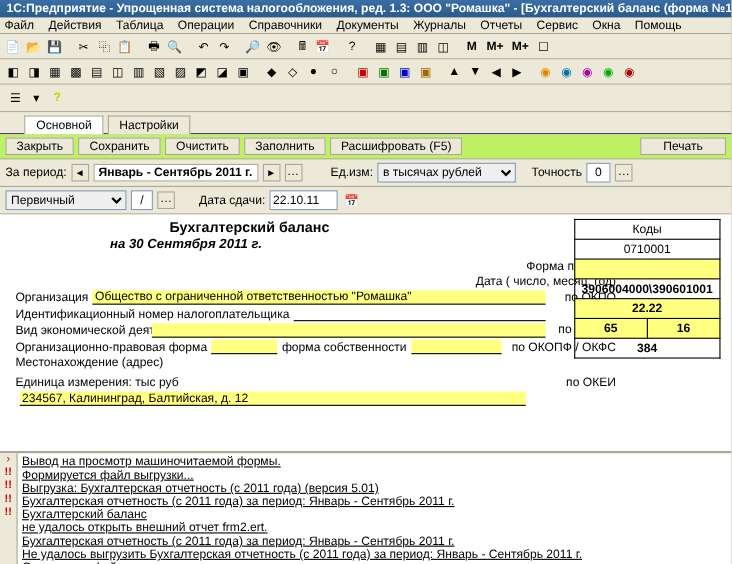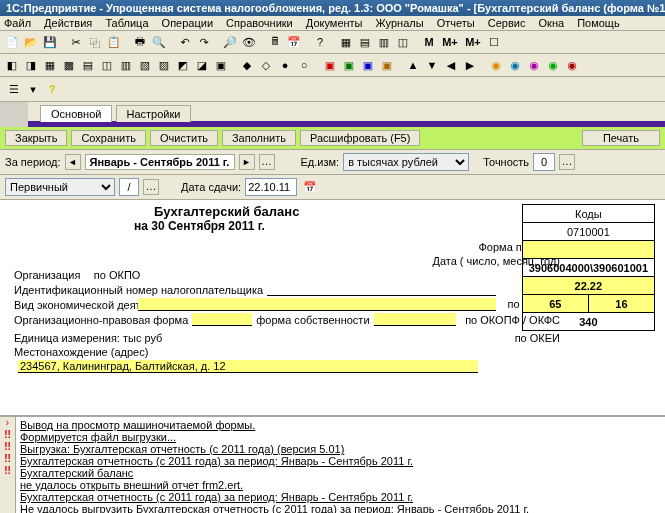--- a/index.html
+++ b/index.html
@@ -31,23 +31,22 @@
   }
   .tb-btn {
     width: 18px; height: 18px;
     border: 1px solid transparent;
     display: inline-flex; align-items: center; justify-content: center;
     font-size: 11px;
   }
   .tb-sep { width: 6px; }
   .tabs {
     background: #ece9d8;
-    border-bottom: 6px solid #4c1d95;
-    padding: 2px 4px 0 12px;
-    margin-left: 28px;
+    border-bottom: 1px solid #4c1d95;
+    padding: 2px 4px 0 22px;
   }
   .tab {
     display: inline-block;
     padding: 2px 10px;
     border: 1px solid #aca899;
     border-bottom: none;
     background: #ece9d8;
     position: relative; top: 1px;
     cursor: default;
   }
@@ -91,21 +90,21 @@
     border: 1px solid #7f9db9; height: 18px;
   }
   .doc-area {
     background: #fff;
     padding: 4px 10px 4px 14px;
     height: 215px;
     overflow: hidden;
     position: relative;
   }
   .doc-title { font-weight: bold; font-size: 13px; text-align: left; margin-left: 140px; }
-  .doc-subtitle { font-weight: bold; font-size: 12px; text-align: left; margin-left: 120px; }
+  .doc-subtitle { font-weight: bold; font-size: 12px; text-align: left; margin-left: 86px; font-style: italic; }
   .codes-table {
     position: absolute; right: 10px; top: 4px;
     border-collapse: collapse;
   }
   .codes-table td {
     border: 1px solid #000; padding: 2px 6px;
     text-align: center; font-size: 11px; height: 18px;
   }
   .codes-header { font-weight: normal; }
   .yellow { background: #ffff80; }
@@ -274,21 +273,21 @@
 </div>
 
 <div class="rowbar">
   <select class="field-sel" style="width:110px">
     <option>Первичный</option>
   </select>
   <input type="text" class="field-sel" style="width: 20px; text-align: center;" value="/">
   <span class="dots-btn">…</span>
   <span style="width:14px"></span>
   <span>Дата сдачи:</span>
-  <input type="text" class="field-sel" style="width: 52px;" value="22.10.11">
+  <input type="text" class="field-sel" style="width: 62px;" value="22.10.11">
   <span class="tb-btn">📅</span>
 </div>
 
 <div class="doc-area">
   <div class="doc-title">Бухгалтерский баланс</div>
   <div class="doc-subtitle">на 30 Сентября 2011 г.</div>
 
   <table class="codes-table">
     <tbody>
         <tr>
@@ -304,35 +303,36 @@
           <td colspan="3" style="font-weight:bold">3906004000\390601001</td>
         </tr>
     <tr>
           <td colspan="3" class="yellow" style="font-weight:bold">22.22</td>
         </tr>
     <tr>
       <td colspan="2" class="yellow" style="font-weight:bold">65</td>
       <td class="yellow" style="font-weight:bold">16</td>
     </tr>
     <tr>
-          <td colspan="3" style="font-weight:bold">340</td>
+          <td colspan="3" style="font-weight:bold">384</td>
         </tr>
   </tbody>
     </table>
 
   <div style="height:6px"></div>
   <div class="form-okud-row">
       <span>Форма по ОКУД</span>
     </div>
   <div class="date-row">
       <span>Дата ( число, месяц, год)</span>
     </div>
 
   <div class="doc-row">
     <span class="doc-label">Организация</span>
+    <span class="underline yellow">Общество с ограниченной ответственностью "Ромашка"</span>
     <span class="right-label">по ОКПО</span>
   </div>
 
   <div class="doc-row">
     <span class="doc-label">Идентификационный номер налогоплательщика</span>
     <span class="underline">&nbsp;</span>
     <span class="right-label">ИНН</span>
   </div>
 
   <div class="doc-row">
@@ -342,28 +342,28 @@
   </div>
 
   <div class="doc-row">
     <span class="doc-label">Организационно-правовая форма</span>
     <span class="underline yellow" style="max-width:60px">&nbsp;</span>
     <span class="doc-label">форма собственности</span>
     <span class="underline yellow">&nbsp;</span>
     <span class="right-label" style="min-width:100px">по ОКОПФ / ОКФС</span>
   </div>
 
+  <div class="doc-row">
+    <span class="doc-label">Местонахождение (адрес)</span>
+  </div>
+
   <div class="doc-row" style="margin-top:6px">
     <span class="doc-label">Единица измерения: тыс руб</span>
     <span style="flex:1"></span>
     <span class="right-label">по ОКЕИ</span>
-  </div>
-
-  <div class="doc-row">
-    <span class="doc-label">Местонахождение (адрес)</span>
   </div>
   <div class="doc-row">
     <span class="underline yellow" style="max-width:460px">234567, Калининград, Балтийская, д. 12</span>
   </div>
 </div>
 
 <div class="log-area">
   <div class="log-gutter">
     <div>›</div>
     <div></div>

